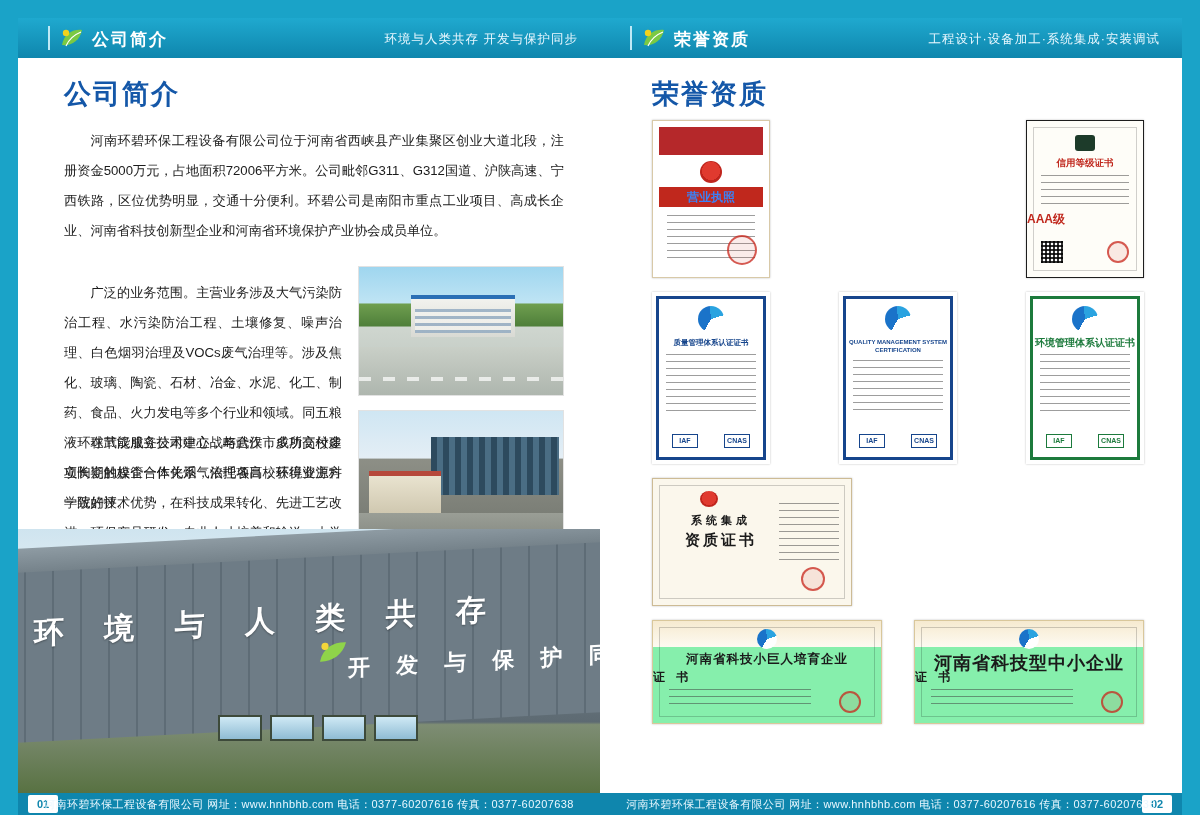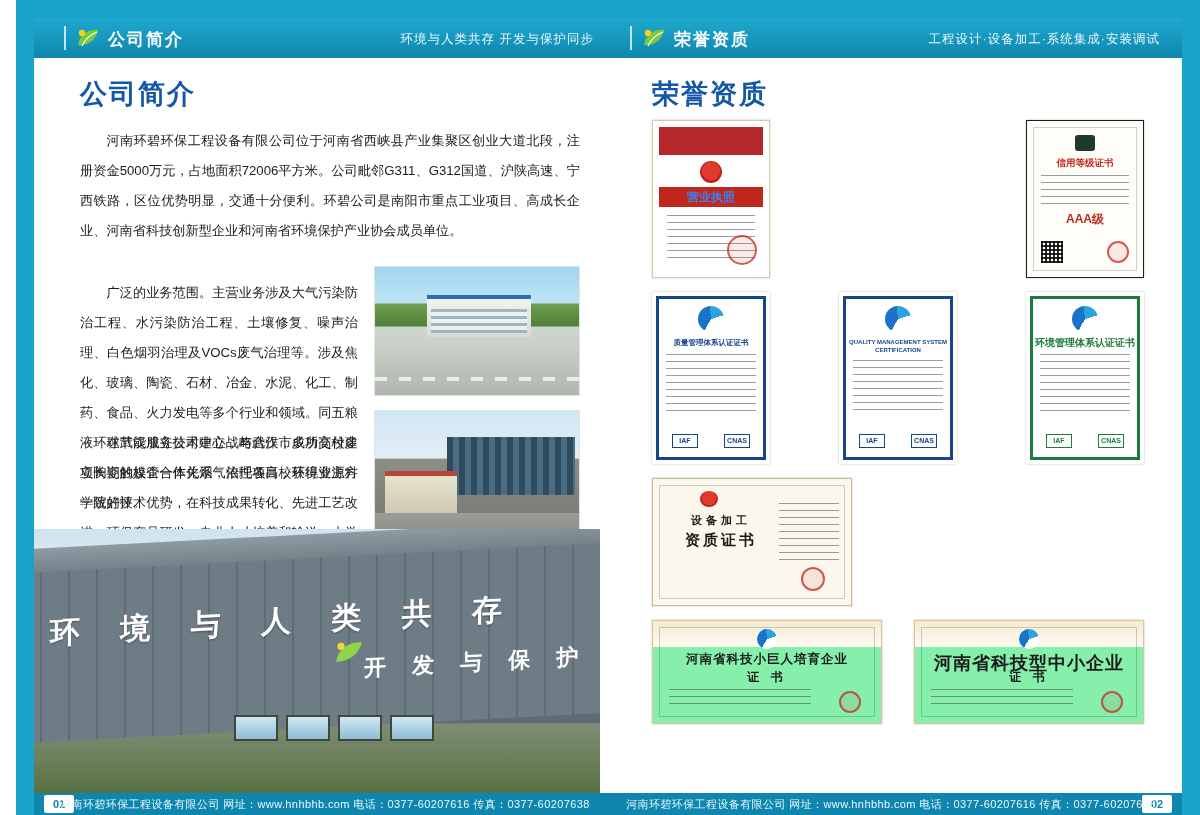--- a/index.html
+++ b/index.html
@@ -10,21 +10,21 @@
     background:#ffffff;
     overflow:hidden;
   }
   .page {
     position:relative;
     width:1200px; height:815px;
     background:#ffffff;
   }
   
   .half { position:absolute; top:0; height:815px; }
-  .half-left  { left:0;   width:600px;margin-left:16px; }
+  .half-left  { left:0;   width:600px; }
   .half-right { left:600px; width:600px; }
 
   .sheet { position:absolute; inset:0; background:#ffffff; }
 
   
   .frame-top    { position:absolute; left:0; top:0; width:600px; height:18px; background:#1aa3c8; }
   .frame-bottom { position:absolute; left:0; bottom:0; width:600px; height:18px; background:#1aa3c8; }
   .frame-side   { position:absolute; top:0; width:18px; height:815px; background:#1aa3c8; }
   .half-left  .frame-side { left:0; }
   .half-right .frame-side { right:0; }
@@ -195,21 +195,21 @@
   .cert .emblem {
     position:absolute; left:50%; transform:translateX(-50%);
     width:22px; height:22px; border-radius:50%;
     background:radial-gradient(circle at 50% 45%, #e03a2f 0 55%, #c0251d 56% 100%);
   }
   .cert .ctitle {
     position:absolute; left:0; right:0; text-align:center;
     font-weight:bold; color:#c0281d; white-space:nowrap;
   }
   .cert .ctitle2 {
-    position:absolute; left:0; right:0; text-align:center;
+    position:absolute; left:0; right:0; 
     font-weight:bold; white-space:nowrap;
   }
   .cert .lines {
     position:absolute; left:14px; right:14px;
     background:repeating-linear-gradient(to bottom, rgba(60,60,60,.5) 0 1px, transparent 1px 7px);
   }
   .cert .seal {
     position:absolute; width:30px; height:30px; border-radius:50%;
     border:2px solid rgba(200,40,30,.75);
     background:rgba(210,60,45,.10);
@@ -396,21 +396,21 @@
             <div class="iaf" style="left:20px;bottom:16px;border-color:#1c7a3c;color:#1c7a3c">IAF</div>
             <div class="iaf" style="right:20px;bottom:16px;border-color:#1c7a3c;color:#1c7a3c">CNAS</div>
           </div>
         </div>
 
         <div class="cert-row">
 
           <div class="cert c-design">
             <div class="inner"></div>
             <div class="emblem" style="left:56px;top:12px;width:18px;height:16px"></div>
-            <div class="ctitle" style="left:20px;right:auto;top:34px;width:96px;font-size:11px;color:#1a1a1a;letter-spacing:4px;text-align:center">设备加工</div>
+            <div class="ctitle" style="left:20px;right:auto;top:34px;width:96px;font-size:11px;color:#1a1a1a;letter-spacing:4px;text-align:center">系统集成</div>
             <div class="ctitle2" style="left:20px;right:auto;top:52px;width:96px;font-size:15px;color:#1a1a1a;letter-spacing:3px;text-align:center">资质证书</div>
             <div class="lines" style="top:24px;height:62px;left:126px;right:12px"></div>
             <div class="seal" style="right:26px;bottom:14px;width:24px;height:24px"></div>
           </div>
         </div>
 
         <div class="cert-row">
           <div class="cert c-wide">
             <div class="topgrad"></div>
             <div class="inner"></div>

